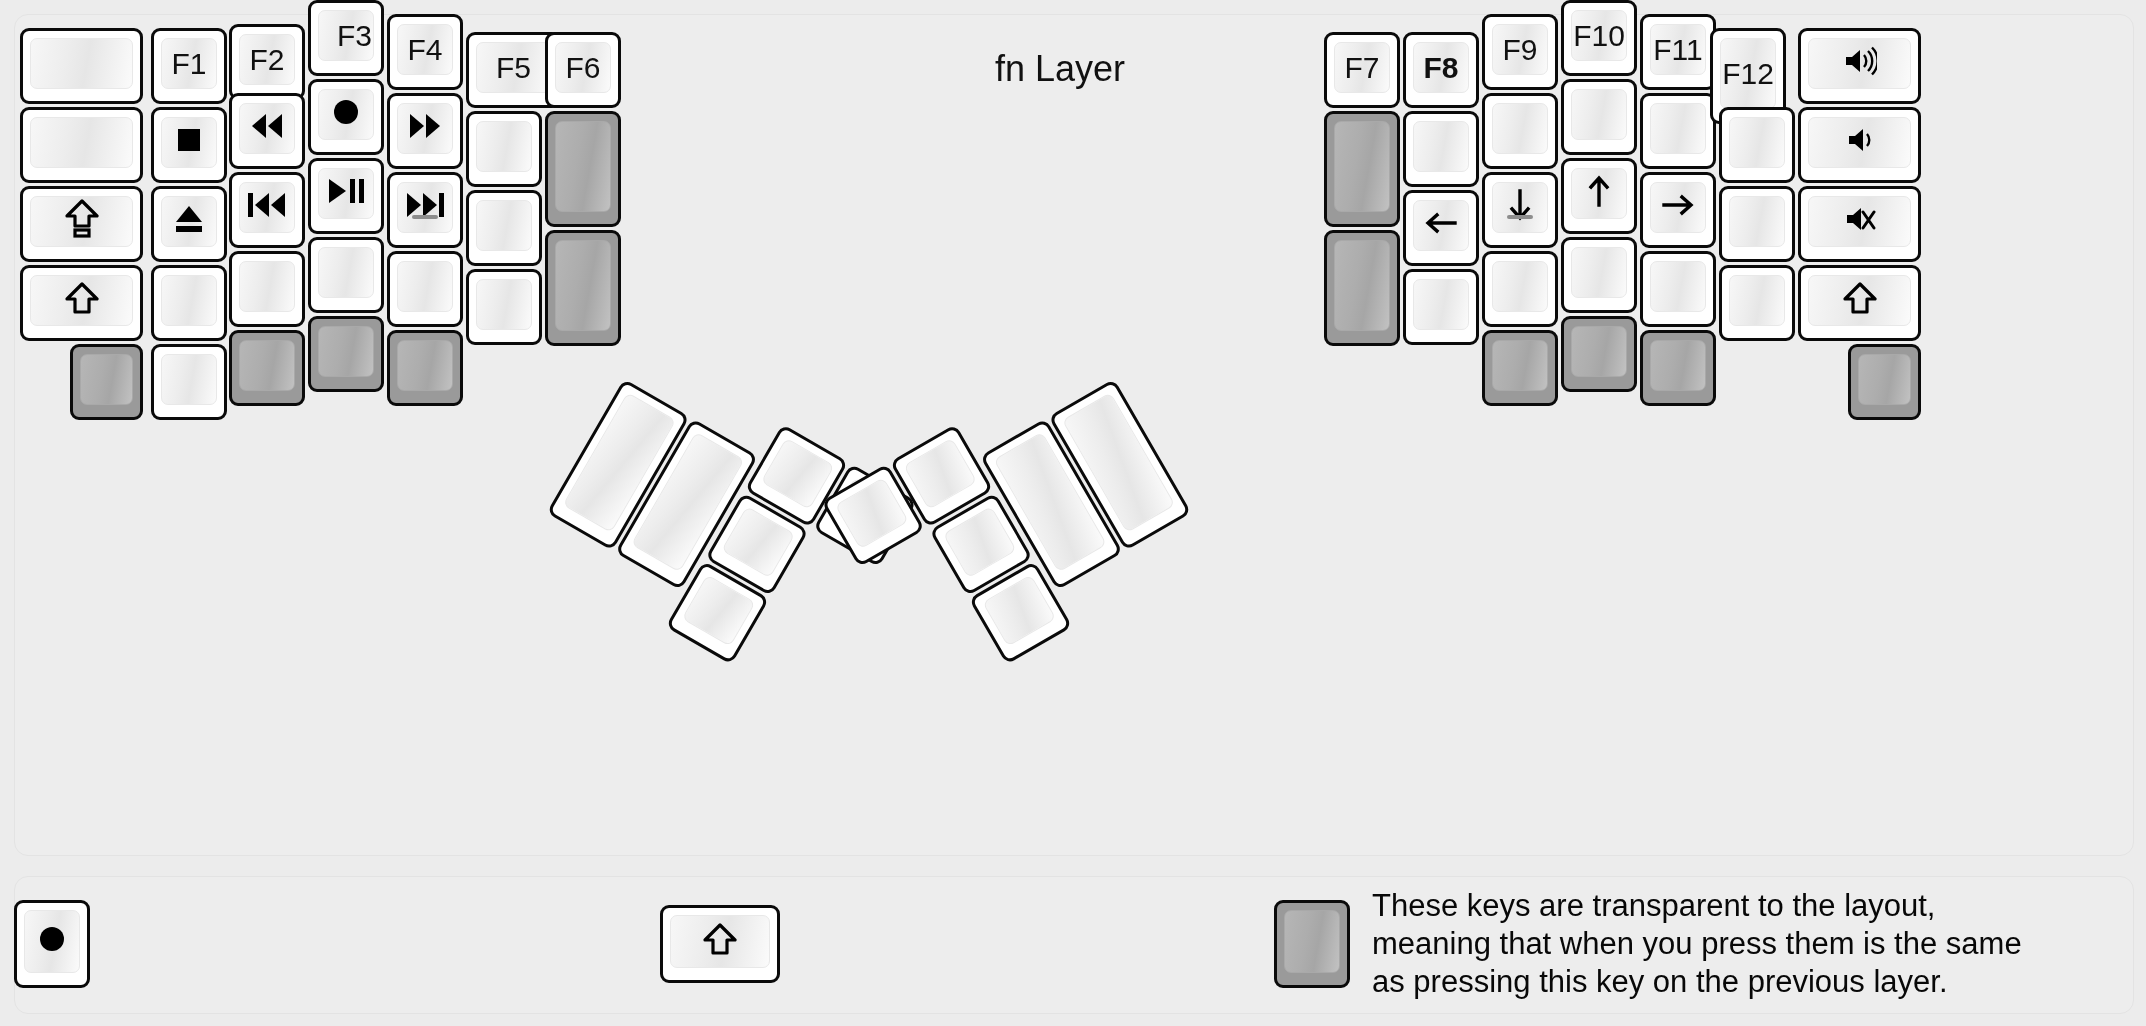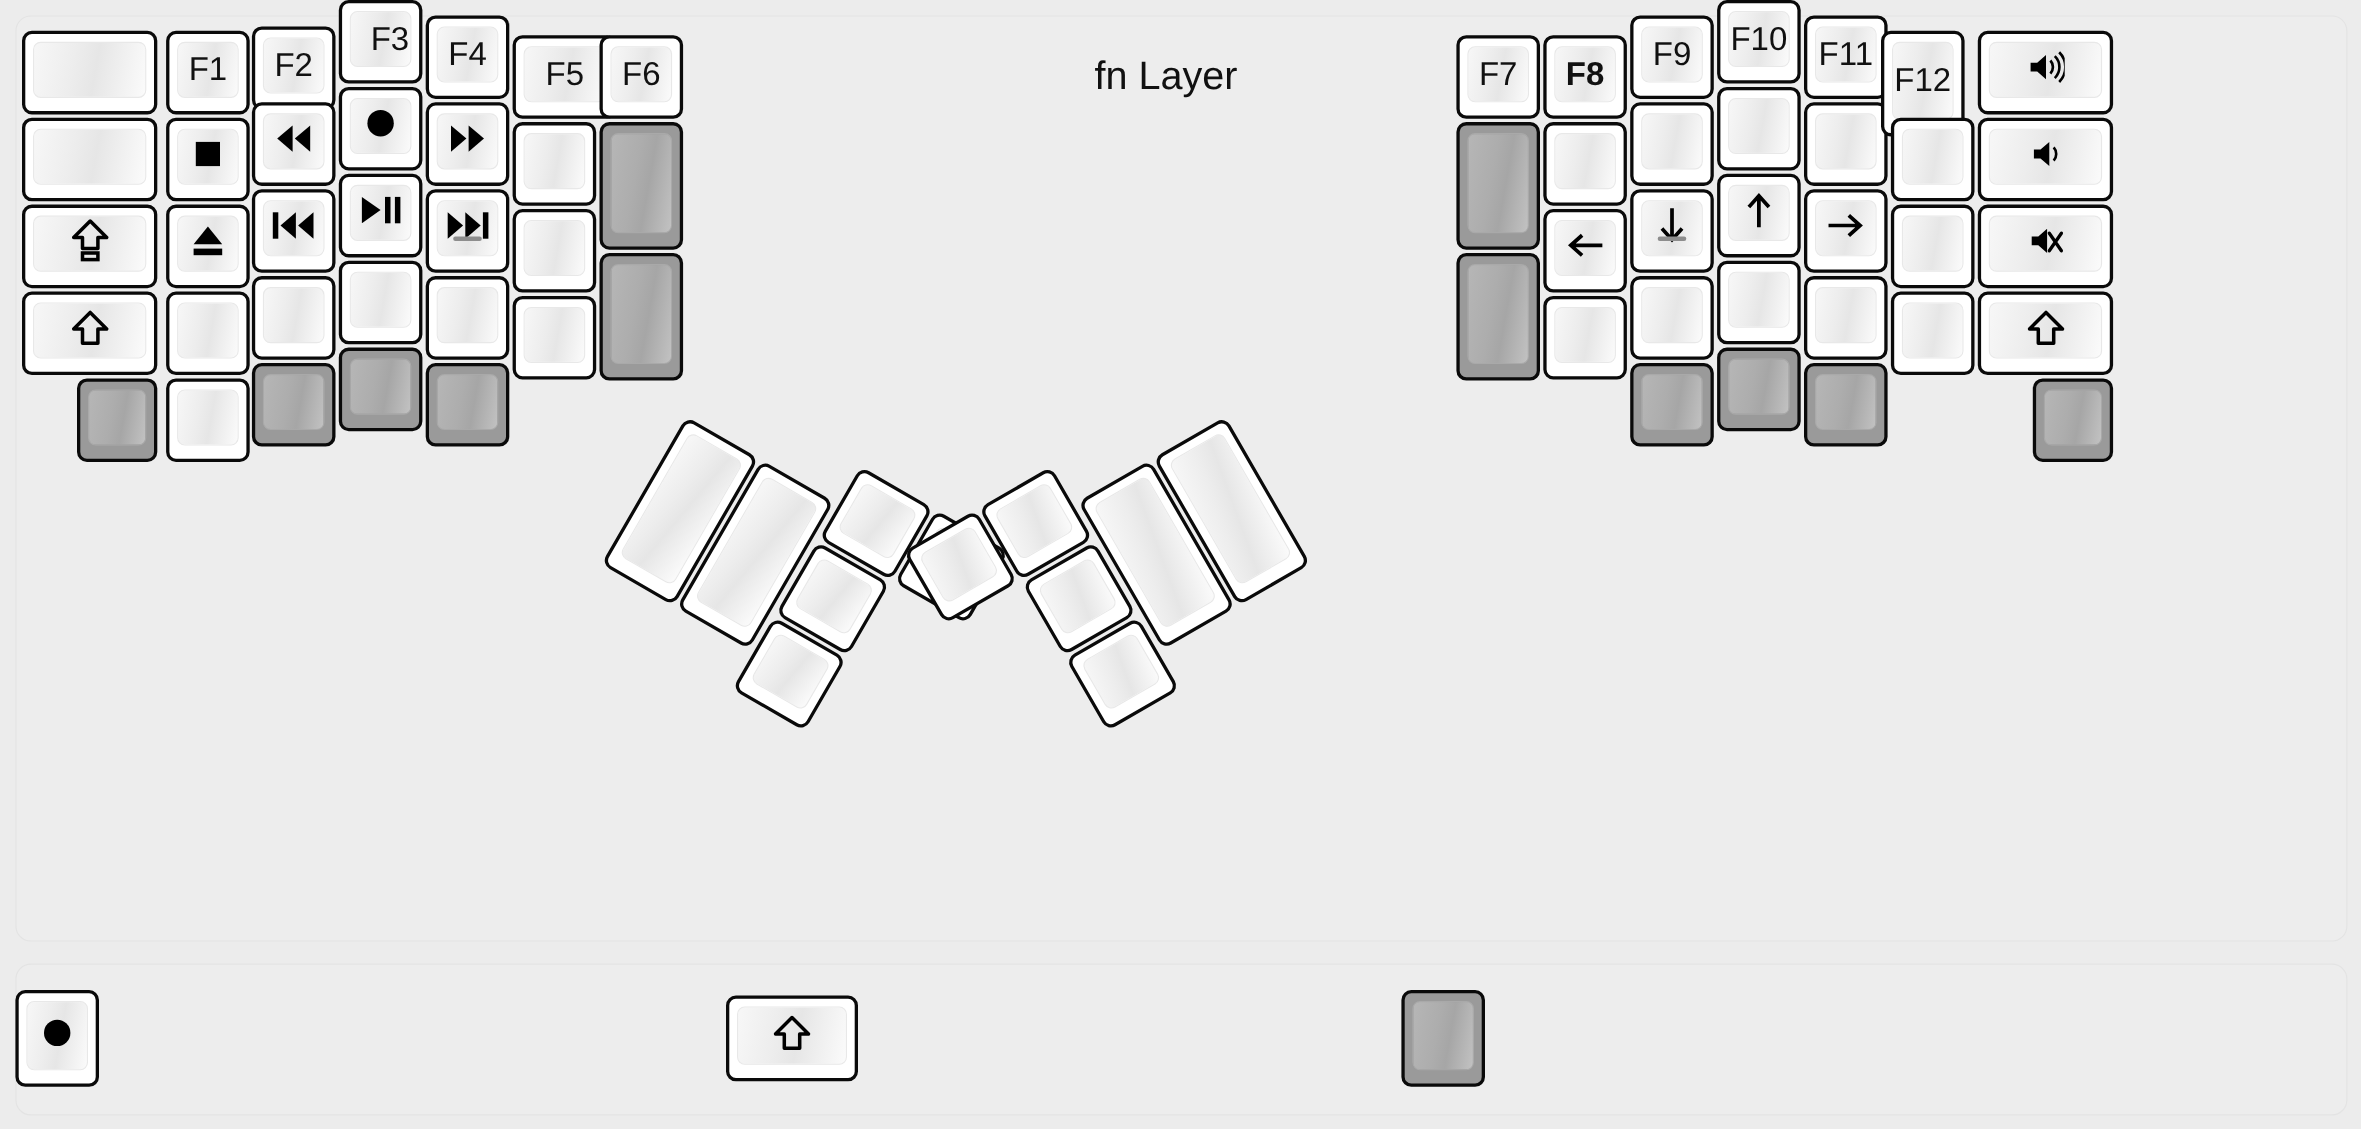--- a/index.html
+++ b/index.html
@@ -464,16 +464,19 @@
             </span>
           </div>
         </div>
       </div>
       <div class="legend-item" style="left: 1274px; top: 876px;">
         <div class="legend-key" style="position: relative; width: 76px; height: 88px;">
           <div class="key transparent" style="left: 0px; top: 0px; width: 76px; height: 88px; position: absolute;">
             <div class="cap"></div>
           </div>
         </div>
+        <div class="legend-text">These keys are transparent to the layout,
+meaning that when you press them is the same
+as pressing this key on the previous layer.</div>
       </div>
     </div>
 
 </div>
 
 </body></html>

